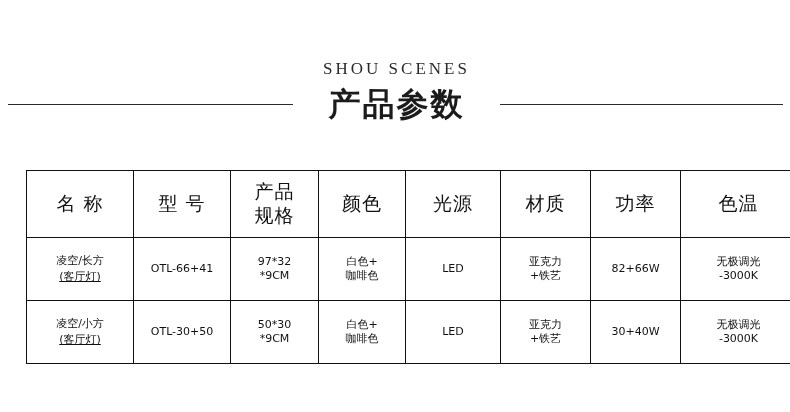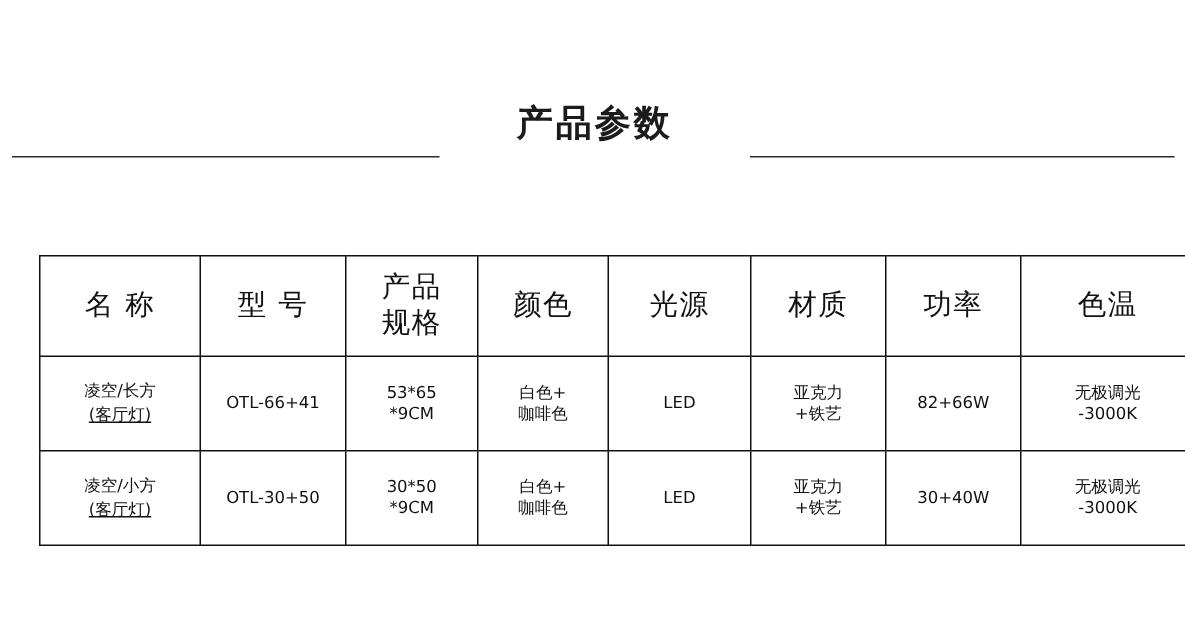--- a/index.html
+++ b/index.html
@@ -50,21 +50,21 @@
     font-size: 17px;
     letter-spacing: 3px;
     color: #2b2b2b;
     line-height: 22px;
     white-space: nowrap;
   }
   .title-cn {
     margin-top: 8px;
     font-family: "DejaVu Sans", sans-serif;
     font-weight: bold;
-    font-size: 24px;
+    font-size: 32px;
     letter-spacing: 2px;
     color: #1b1b1b;
     line-height: 32px;
     white-space: nowrap;
   }
 
   
   .table-wrap {
     position: absolute;
     left: 26px;
@@ -121,20 +121,21 @@
 </style>
 </head>
 <body>
 
 <div class="page">
 
   <div class="header">
     <div class="header-rule left"></div>
     <div class="header-rule right"></div>
     <div class="header-center">
+      <div class="eyebrow">SHOU SCENES</div>
       <div class="title-cn">产品参数</div>
     </div>
   </div>
 
   <div class="table-wrap">
     <table class="spec">
       <colgroup>
         <col class="c0">
           <col class="c1">
           <col class="c2">
@@ -176,21 +177,21 @@
       <tbody>
         <tr>
           <td>
             <span class="cell-main">凌空/长方</span>
             <span class="cell-sub">(客厅灯)</span>
           </td>
           <td>
             <span class="cell-main">OTL-66+41</span>
           </td>
           <td>
-            <span class="cell-main">53*65</span>
+            <span class="cell-main">97*32</span>
             <span class="cell-main">*9CM</span>
           </td>
           <td>
             <span class="cell-main">白色+</span>
             <span class="cell-main">咖啡色</span>
           </td>
           <td>
             <span class="cell-main">LED</span>
           </td>
           <td>
@@ -207,21 +208,21 @@
         </tr>
         <tr>
           <td>
             <span class="cell-main">凌空/小方</span>
             <span class="cell-sub">(客厅灯)</span>
           </td>
           <td>
             <span class="cell-main">OTL-30+50</span>
           </td>
           <td>
-            <span class="cell-main">30*50</span>
+            <span class="cell-main">50*30</span>
             <span class="cell-main">*9CM</span>
           </td>
           <td>
             <span class="cell-main">白色+</span>
             <span class="cell-main">咖啡色</span>
           </td>
           <td>
             <span class="cell-main">LED</span>
           </td>
           <td>

